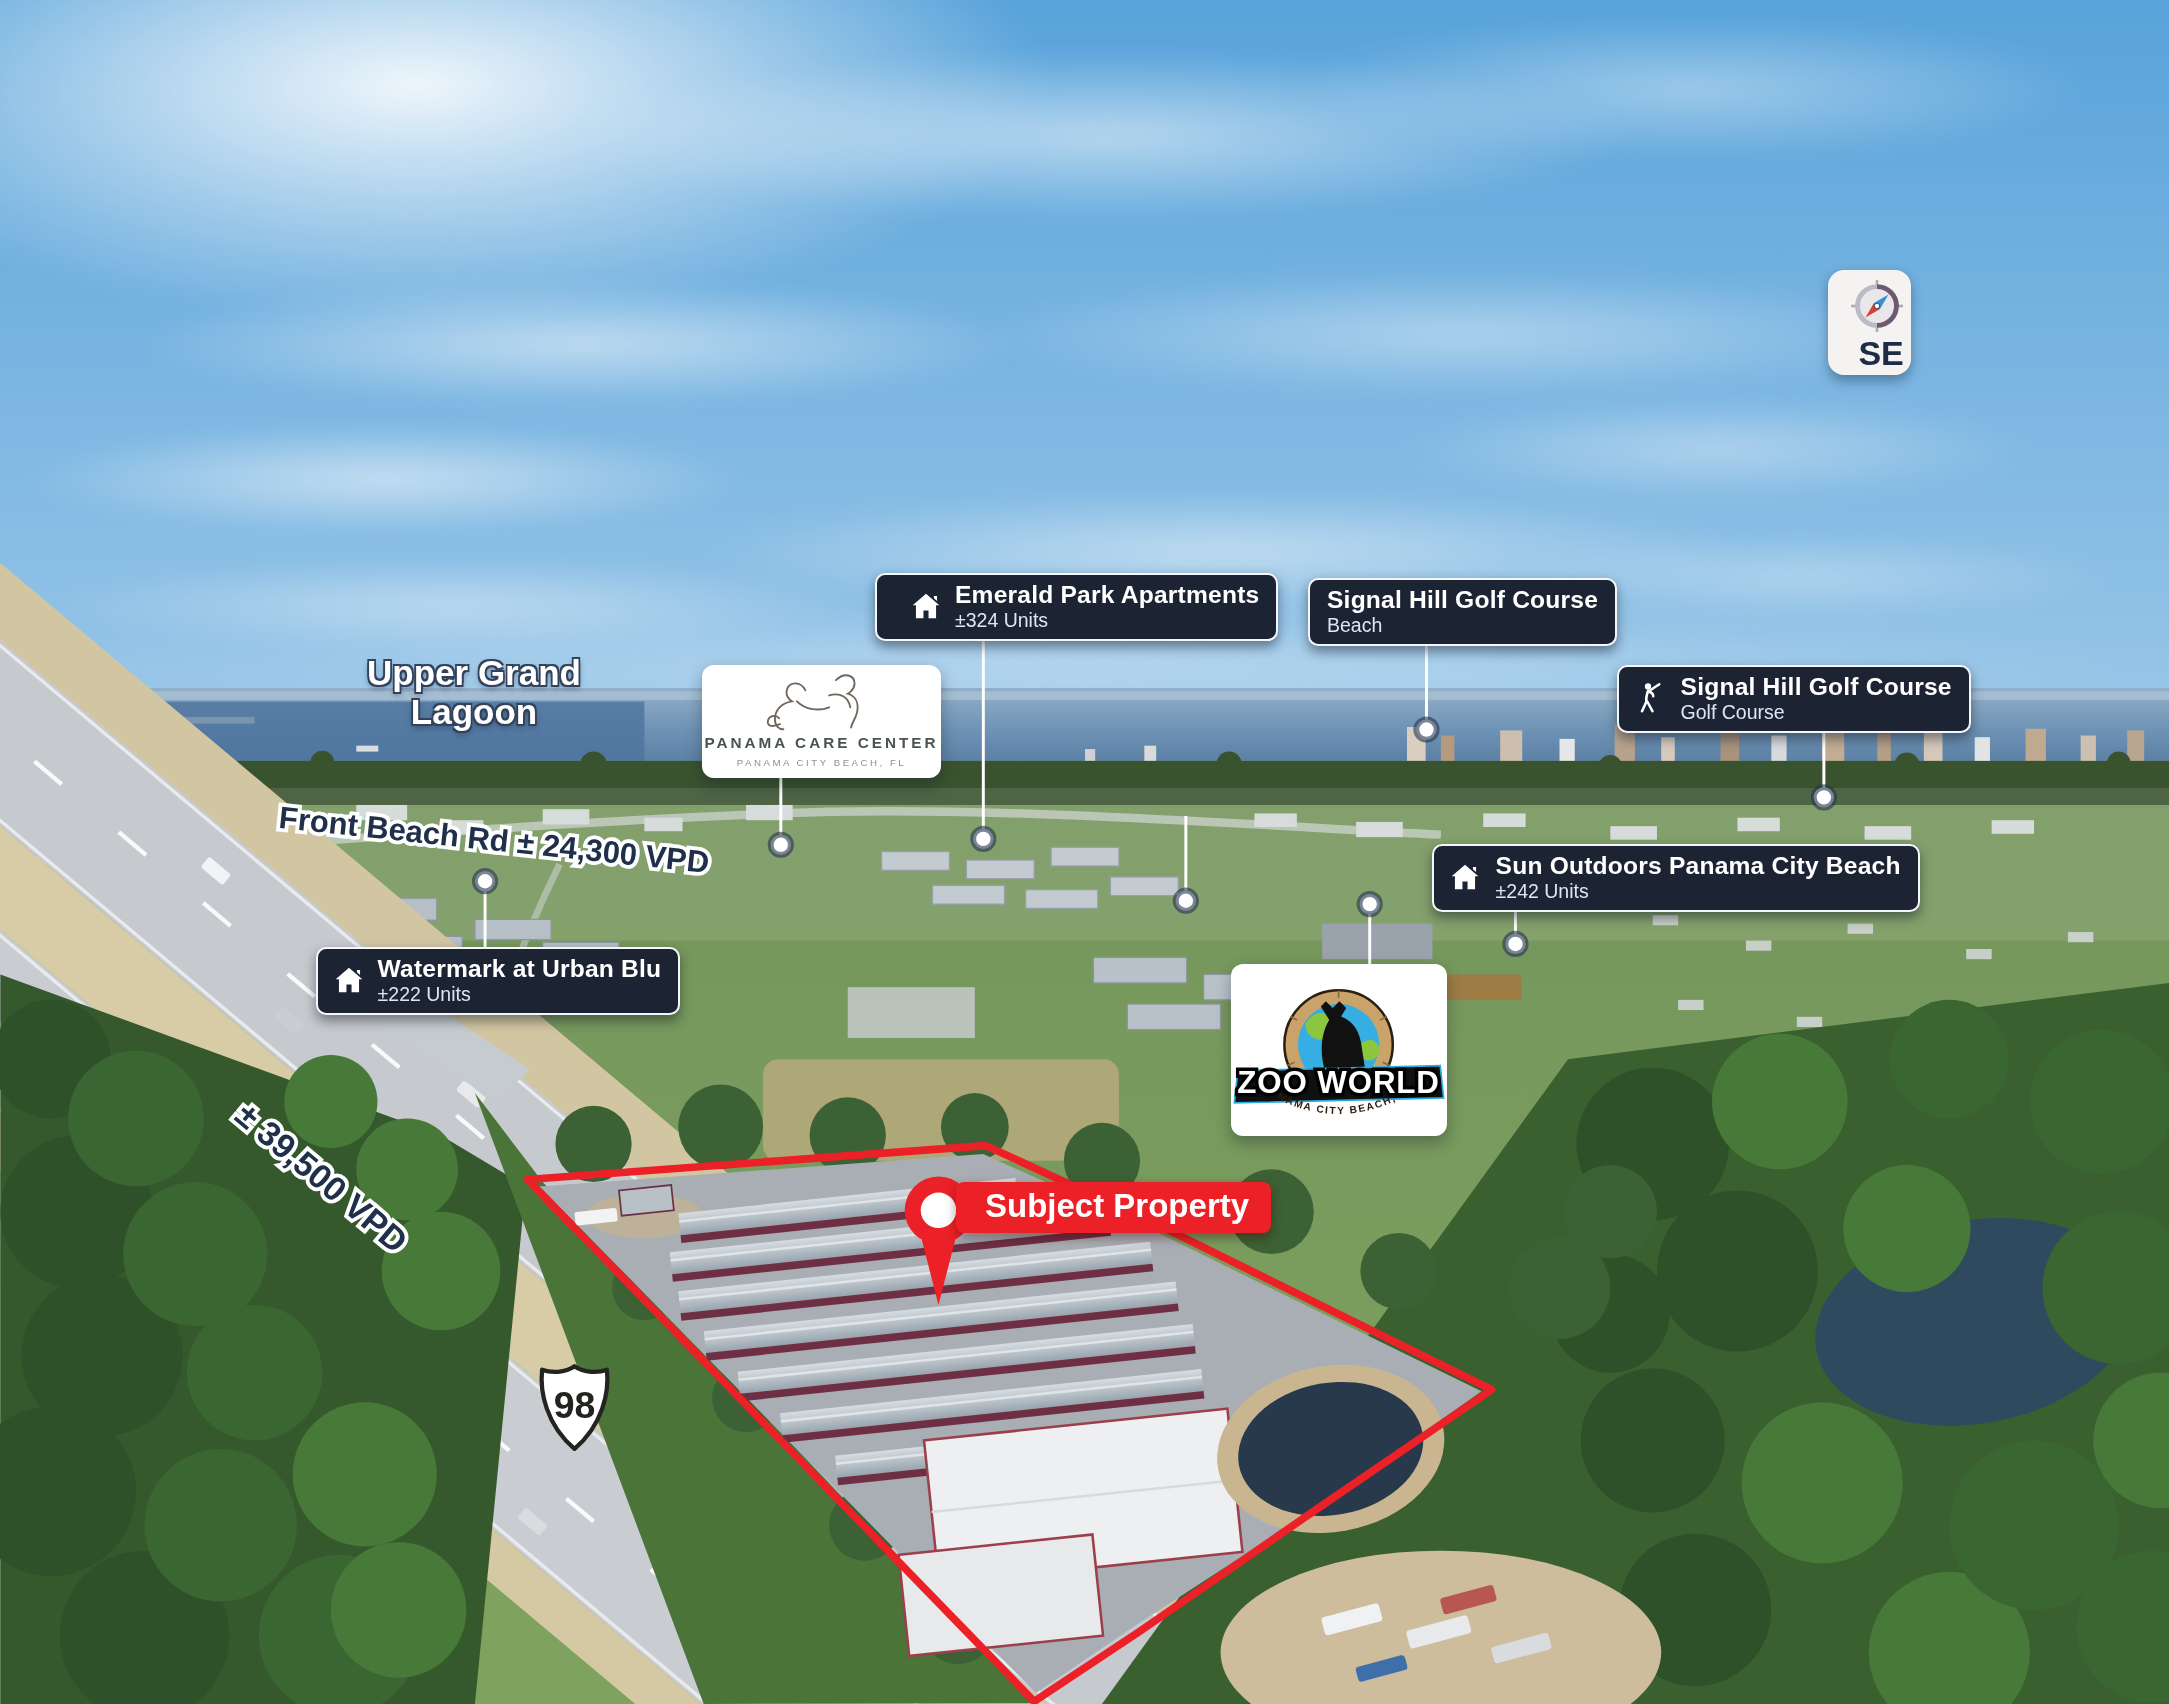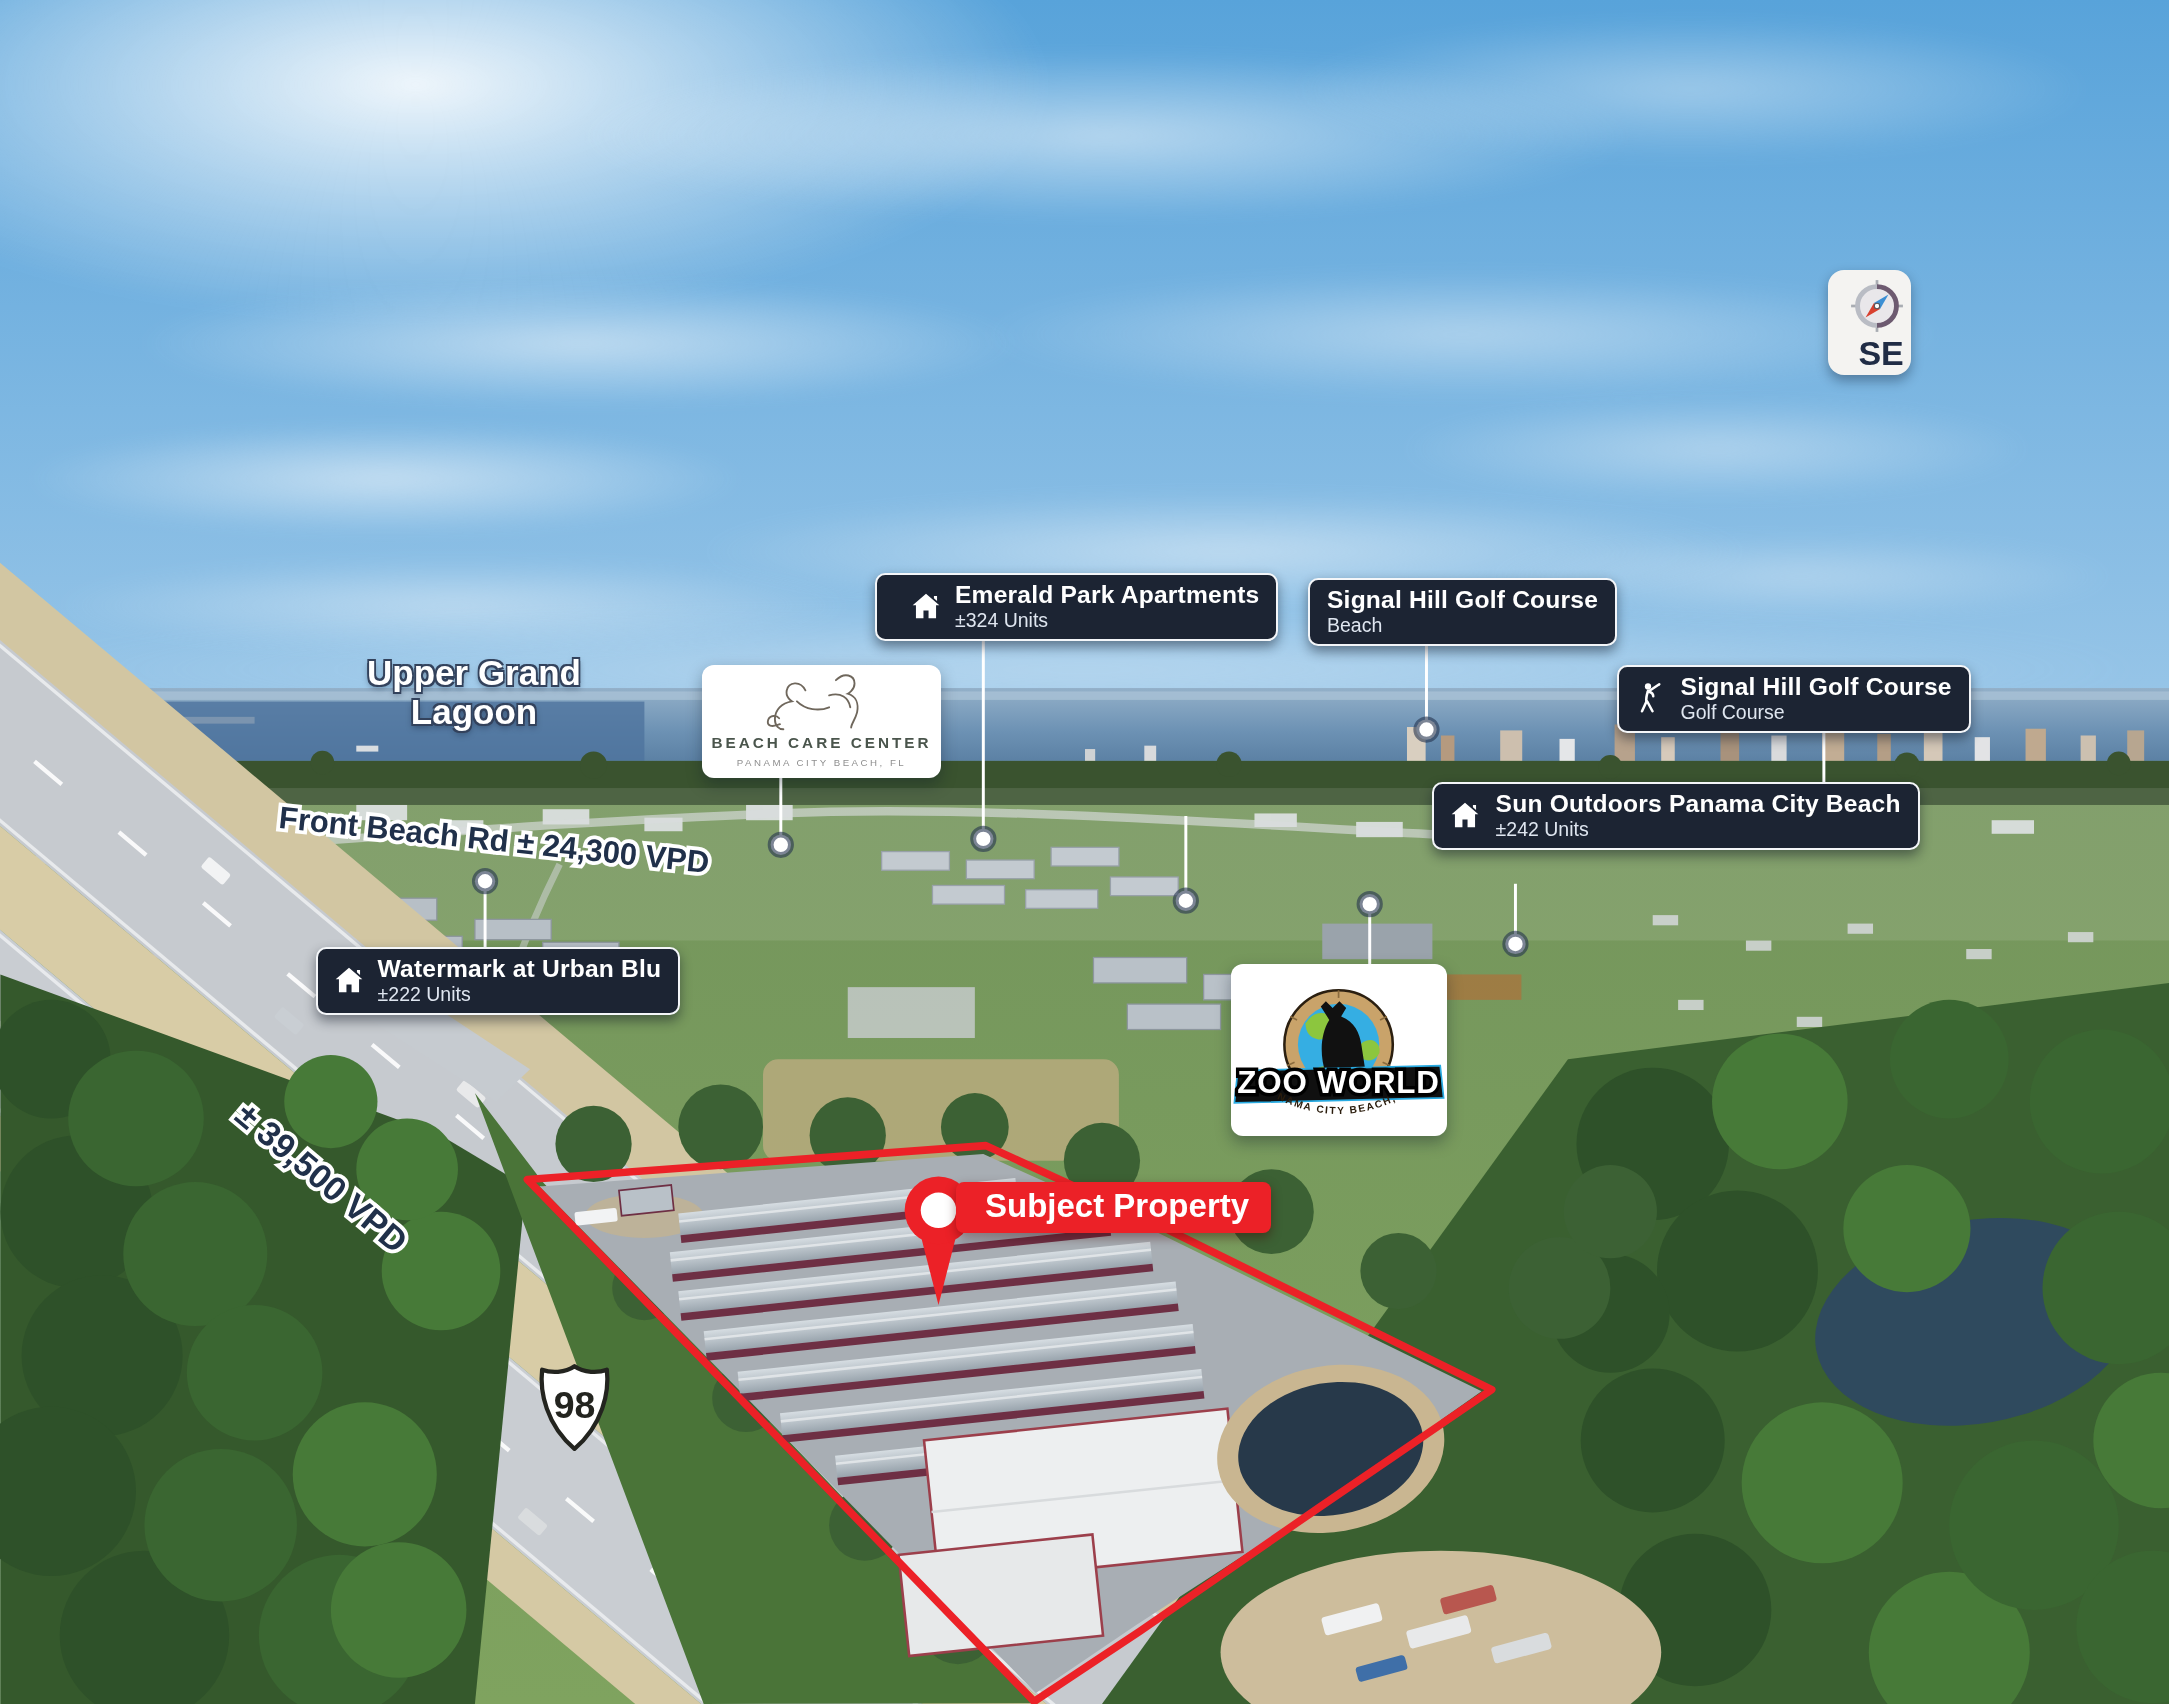--- a/index.html
+++ b/index.html
@@ -480,21 +480,21 @@
         </g>
       </svg>
     </span>
     <span class="txt">
         <span class="t">Signal Hill Golf Course</span>
     <span class="s">Golf Course</span>
       </span>
   </div>
 
 
-  <div class="poi" style="left:1432px;top:782px;gap:14px;">
+  <div class="poi" style="left:1432px;top:844px;gap:14px;">
     <span class="ic">
       <svg width="34" height="34" viewBox="0 0 24 24">
           <path d="M17.6 4.2h2.2v3.6l-2.2-1.9zM12 2.6 2.6 10.8h2.3V20h5.3v-5.6h3.6V20h5.3v-9.2h2.3z" fill="#fff"></path>
         </svg>
     </span>
     <span class="txt">
         <span class="t">Sun Outdoors Panama City Beach</span>
     <span class="s">±242 Units</span>
       </span>
   </div>
@@ -514,21 +514,21 @@
   <div class="card" style="left:702px;top:665px;width:239px;height:113px;">
     <svg style="position:absolute;left:0;top:5.1px;" width="239" height="61" viewBox="0 0 282 72">
       <g fill="none" stroke="#6f675c" stroke-width="2.2" stroke-linecap="round">
         <path d="M158 12 c10-10 22-6 22 4 c0 8-8 12-8 12 c10 3 13 12 11 22 c-2 8-7 14-7 18"></path>
         <path d="M150 30 c14-4 23 3 25 14"></path>
         <path d="M122 24 c-6-12-20-10-22 0 c-2 8 6 13 6 13 c-12 2-20 10-20 21 c0 8 5 12 10 12"></path>
         <path d="M92 64 c-10 4-16 2-14-5 c2-6 10-6 13-2"></path>
         <path d="M112 37 c10 10 26 12 38 7"></path>
       </g>
     </svg>
-    <div class="acc-name" style="top:69px;">BEACH CARE CENTER</div>
+    <div class="acc-name" style="top:69px;">PANAMA CARE CENTER</div>
     <div class="acc-loc" style="top:92px;">PANAMA CITY BEACH, FL</div>
   </div>
 
   <div class="card" style="left:1231px;top:964px;width:216px;height:172px;text-align:center;">
     <svg width="216" height="172" viewBox="0 0 255 203">
       <defs>
           <path id="zwArc" d="M52 158 Q 127 196 202 158"></path>
         </defs>
       <circle cx="127" cy="95" r="64" fill="#c9a36a" stroke="#2b1f10" stroke-width="3"></circle>
       <g stroke="#8a6b3e" stroke-width="2">

